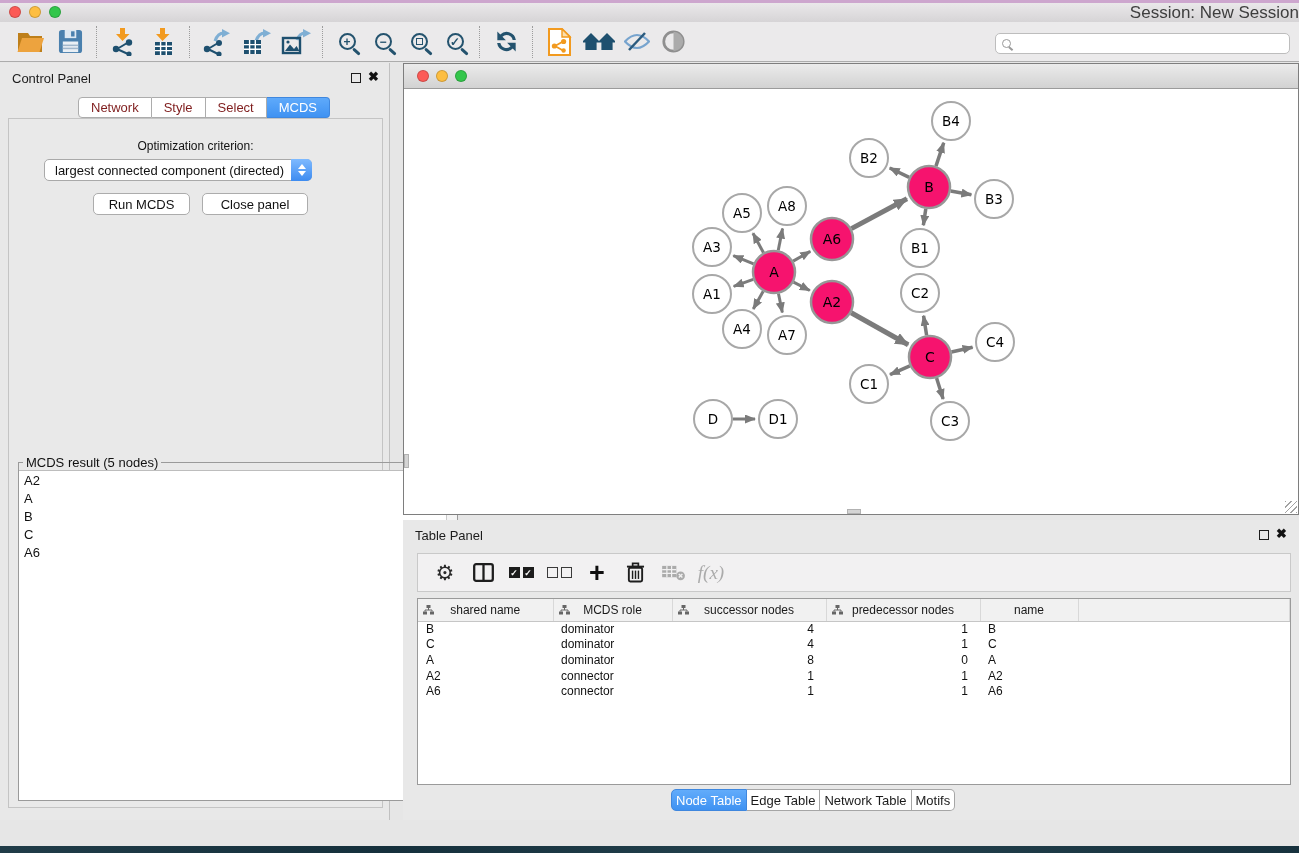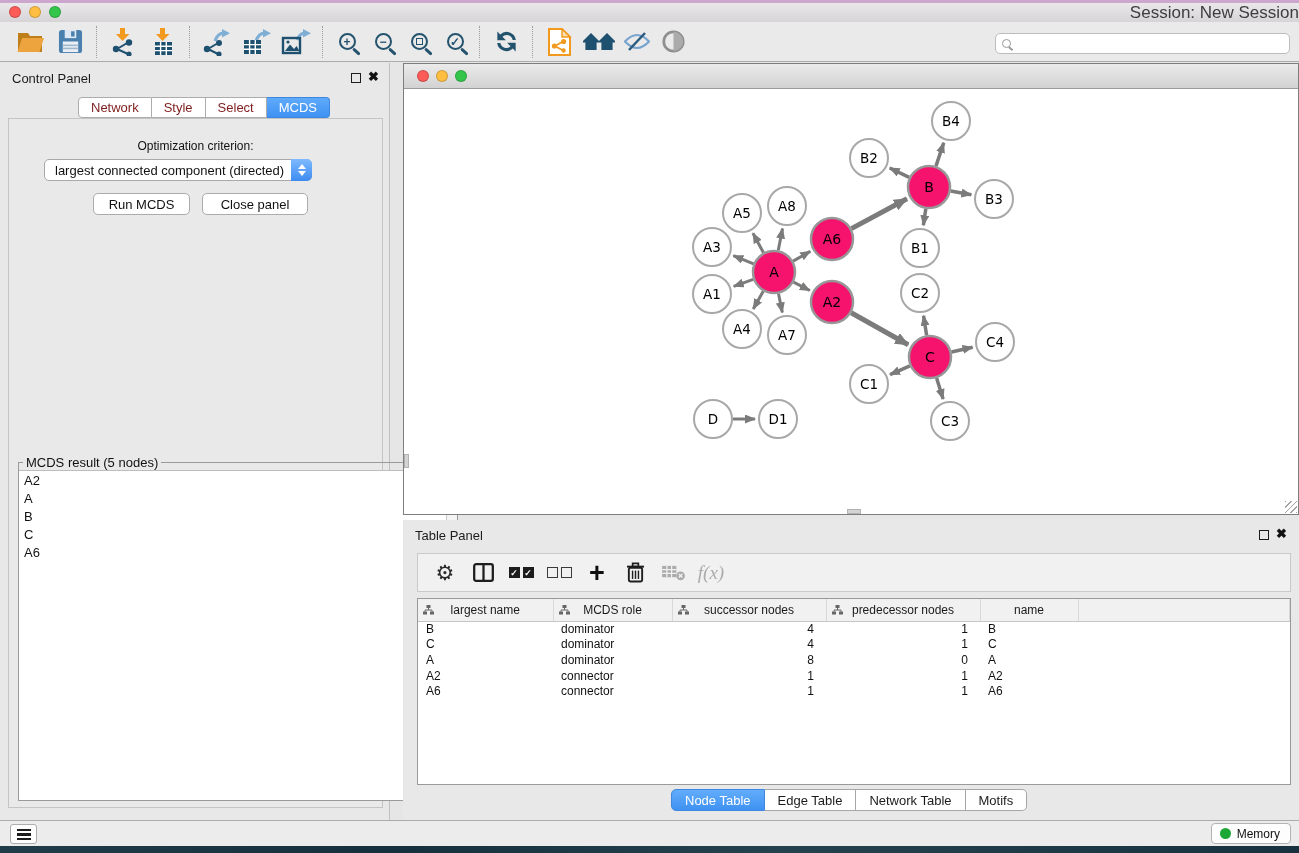--- a/index.html
+++ b/index.html
@@ -101,21 +101,21 @@
   .node-table-wrap { position:absolute; left:14px; top:78px; width:874px; height:187px; background:#fff;
     border:1px solid #9A9A9A; overflow:hidden; }
   table.node-table { border-collapse:collapse; table-layout:fixed; width:100%; }
   .node-table th { height:22px; background:#F1F1F1; border-bottom:1px solid #C6C6C6; border-right:1px solid #D8D8D8;
     font-size:12px; font-weight:400; color:#1a1a1a; position:relative; }
   .node-table th .th-inner { display:flex; align-items:center; justify-content:center; gap:6px; }
   .node-table th svg { position:absolute; left:5px; top:6px; }
   .node-table td { height:15.6px; font-size:12px; color:#111; padding:0 8px; white-space:nowrap; overflow:hidden; }
   td.c2, td.c3 { text-align:right; padding-right:12px; }
   .tp-tabs { position:absolute; left:268px; top:269px; display:flex; }
-  .tp-tab { height:22px; padding:0 13px; background:#fff; border:1px solid #A6A6A6; border-left:none;
+  .tp-tab { height:22px; padding:0 4px; background:#fff; border:1px solid #A6A6A6; border-left:none;
     font-size:13px; color:#1b1b1b; display:flex; align-items:center; cursor:pointer; }
   .tp-tab:first-child { border-left:1px solid #A6A6A6; border-radius:5px 0 0 5px; }
   .tp-tab:last-child { border-radius:0 5px 5px 0; }
   .tp-tab.active { background:linear-gradient(#62ACFB,#3F92F2); border-color:#3F87DE; color:#fff; }
 
   
   .statusbar { position:absolute; left:0; top:820px; width:100%; height:26px; background:#ECECEC;
     border-top:1px solid #ABABAB; }
   .list-btn { position:absolute; left:10px; top:3px; width:27px; height:20px; background:#FDFDFD;
     border:1px solid #ACACAC; border-radius:3px; cursor:pointer; display:flex; align-items:center; justify-content:center; }
@@ -498,21 +498,21 @@
           </colgroup>
         <thead>
           <tr>
             <th>
                 <svg width="11" height="10" viewBox="0 0 11 10" fill="#666">
                   <rect x="3.5" width="4" height="3"></rect>
                   <rect y="6.5" width="4" height="3"></rect>
                   <rect x="7" y="6.5" width="4" height="3"></rect>
                   <path d="M5.5 3v2M2 6.5V5h7v1.5" stroke="#666" fill="none"></path>
                 </svg>
-                <span class="th-inner">largest name</span>
+                <span class="th-inner">shared name</span>
               </th>
             <th>
                 <svg width="11" height="10" viewBox="0 0 11 10" fill="#666">
                   <rect x="3.5" width="4" height="3"></rect>
                   <rect y="6.5" width="4" height="3"></rect>
                   <rect x="7" y="6.5" width="4" height="3"></rect>
                   <path d="M5.5 3v2M2 6.5V5h7v1.5" stroke="#666" fill="none"></path>
                 </svg>
                 <span class="th-inner">MCDS role</span>
               </th>
@@ -586,23 +586,14 @@
     </div>
 
     <div class="tp-tabs">
       <div class="tp-tab active">Node Table</div>
       <div class="tp-tab">Edge Table</div>
       <div class="tp-tab">Network Table</div>
       <div class="tp-tab">Motifs</div>
     </div>
   </div>
 
-  <div class="statusbar">
-    <button class="list-btn">
-        <span class="list-glyph"></span>
-      </button>
-    <button class="memory-btn">
-      <span class="mem-dot"></span>
-      <span>Memory</span>
-    </button>
-  </div>
   <div class="bottom-strip"></div>
 </div>
 
 </body></html>

